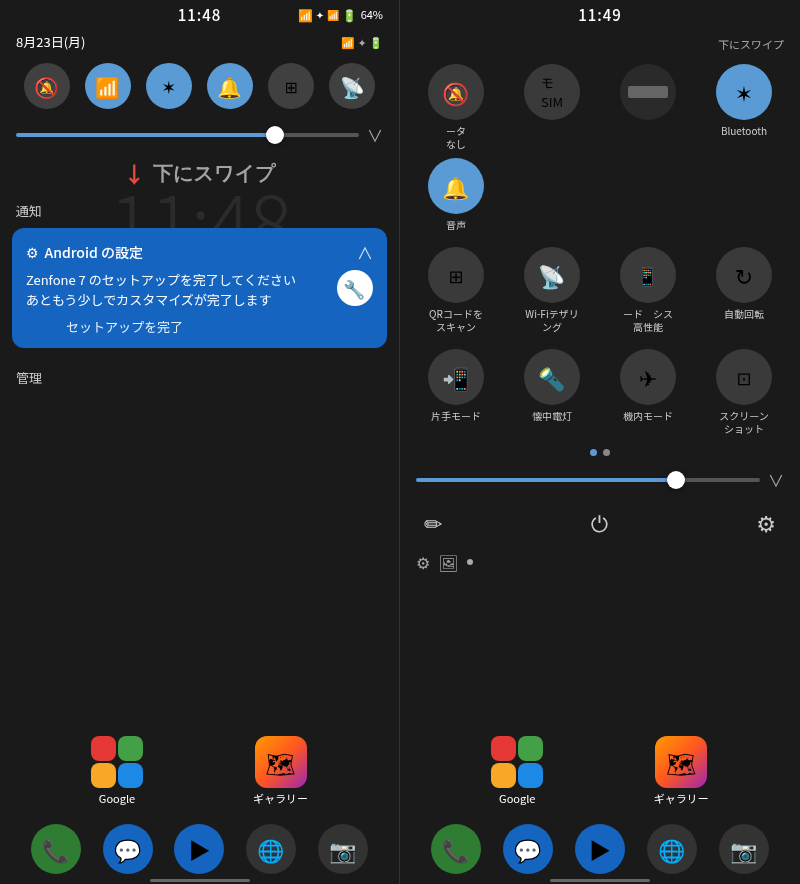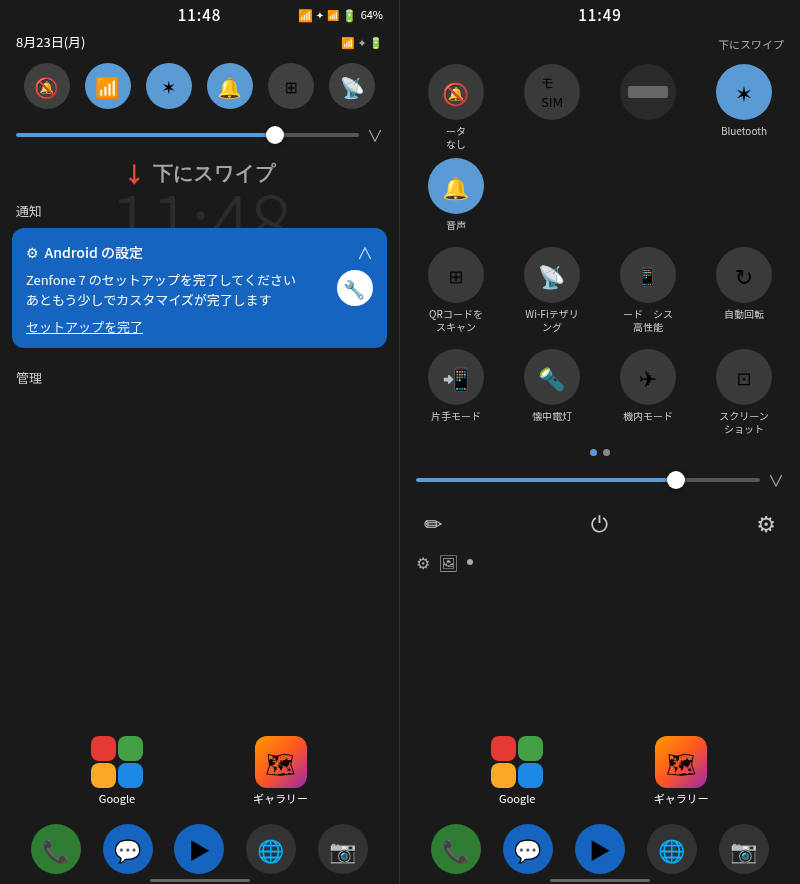--- a/index.html
+++ b/index.html
@@ -199,21 +199,21 @@
 
     .notif-title {
       font-size: 13px;
       line-height: 1.5;
       margin-bottom: 8px;
     }
 
     .notif-action {
       font-size: 13px;
       color: rgba(255,255,255,0.9);
-      text-decoration: underline;
+      margin-left: 40px;
     }
 
     .notif-icon-right {
       position: absolute;
       right: 26px;
       width: 36px;
       height: 36px;
       background: #fff;
       border-radius: 50%;
       display: flex;

